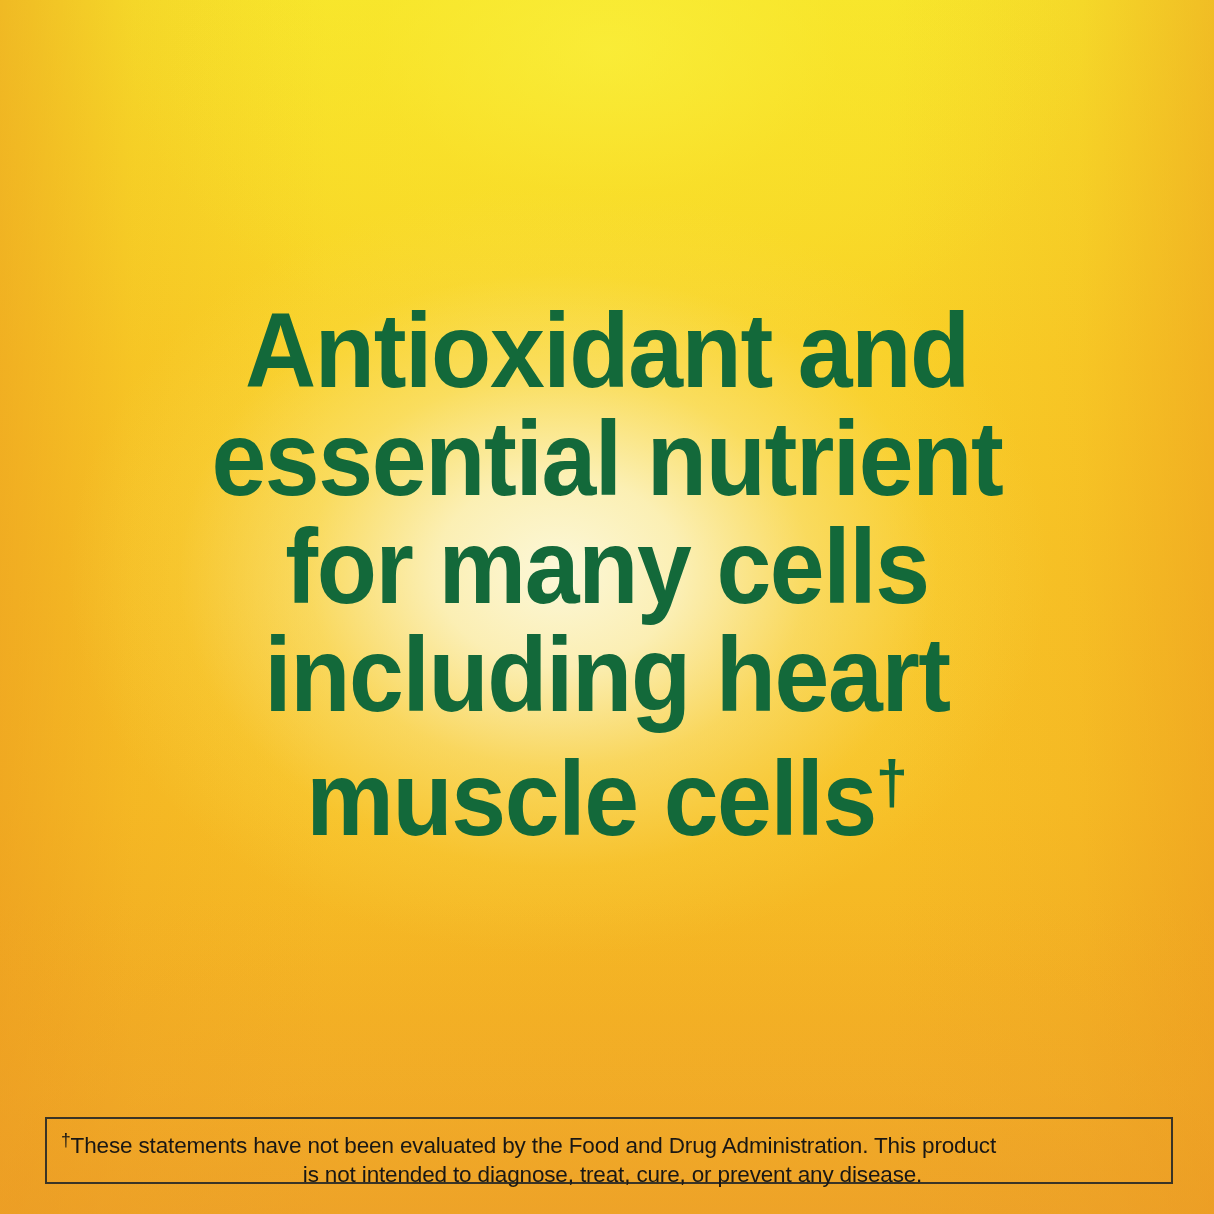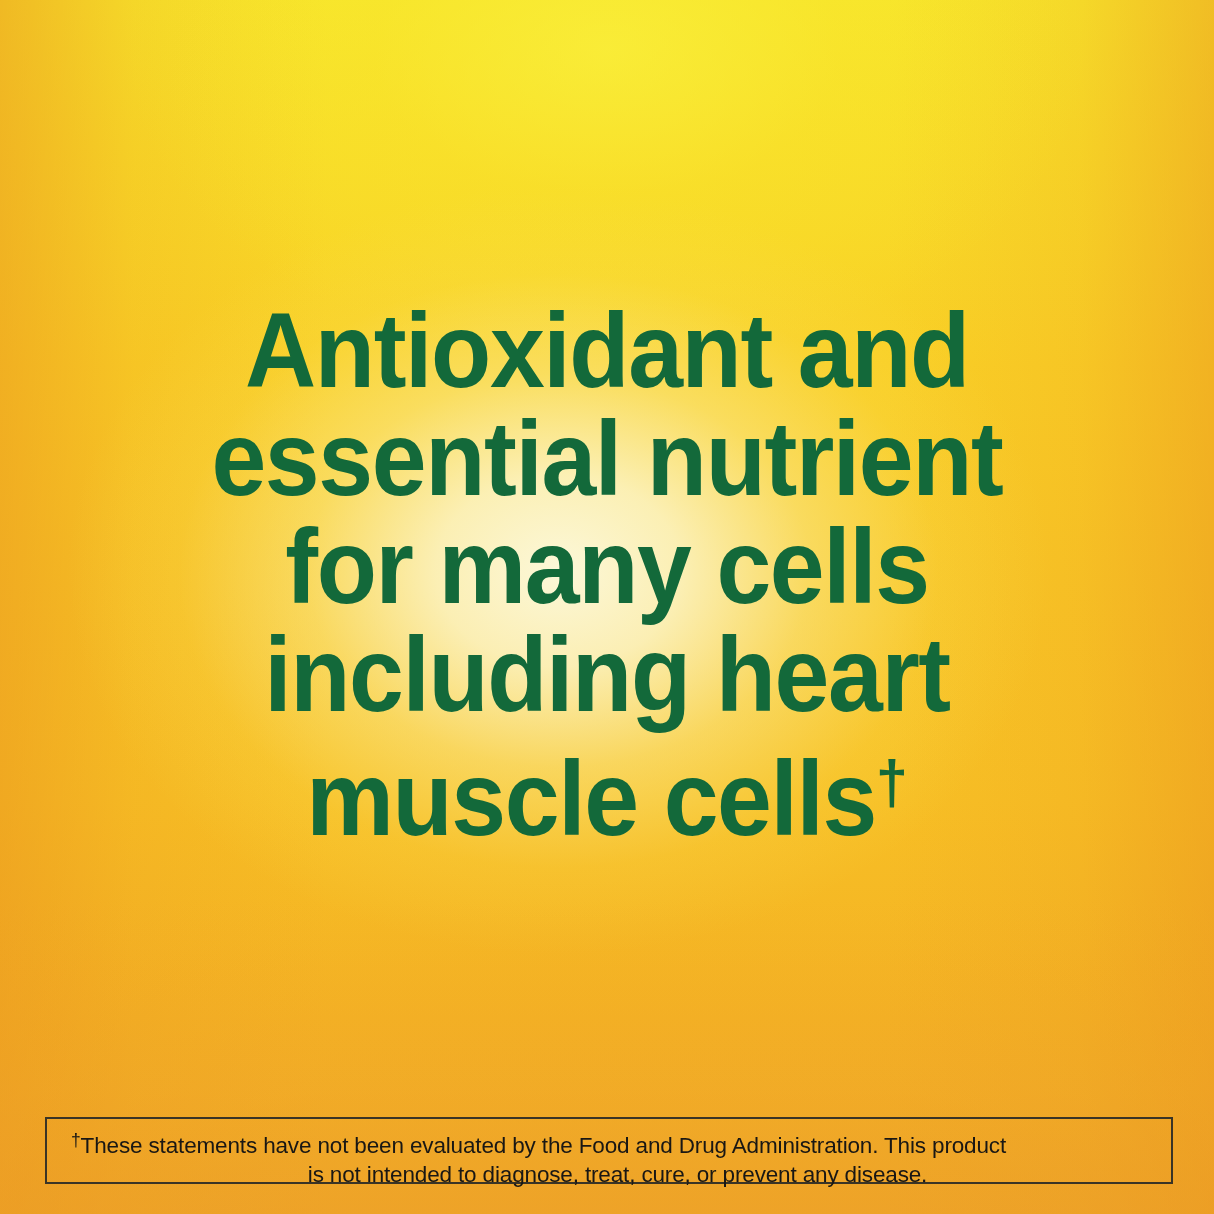--- a/index.html
+++ b/index.html
@@ -103,21 +103,21 @@
 
   
   #disclaimer-box {
     position: absolute;
     left: 45px;
     top: 1117px;
     width: 1128px;
     height: 67px;
     box-sizing: border-box;
     border: 2px solid #3A3426;
-    padding: 7px 14px 0 24px;
+    padding: 7px 14px 0 14px;
   }
 
   #disclaimer-text {
     color: #191714;
     font-size: 22.5px;
     line-height: 29px;
     letter-spacing: -0.15px;
     text-align: left;
     white-space: nowrap;
   }

